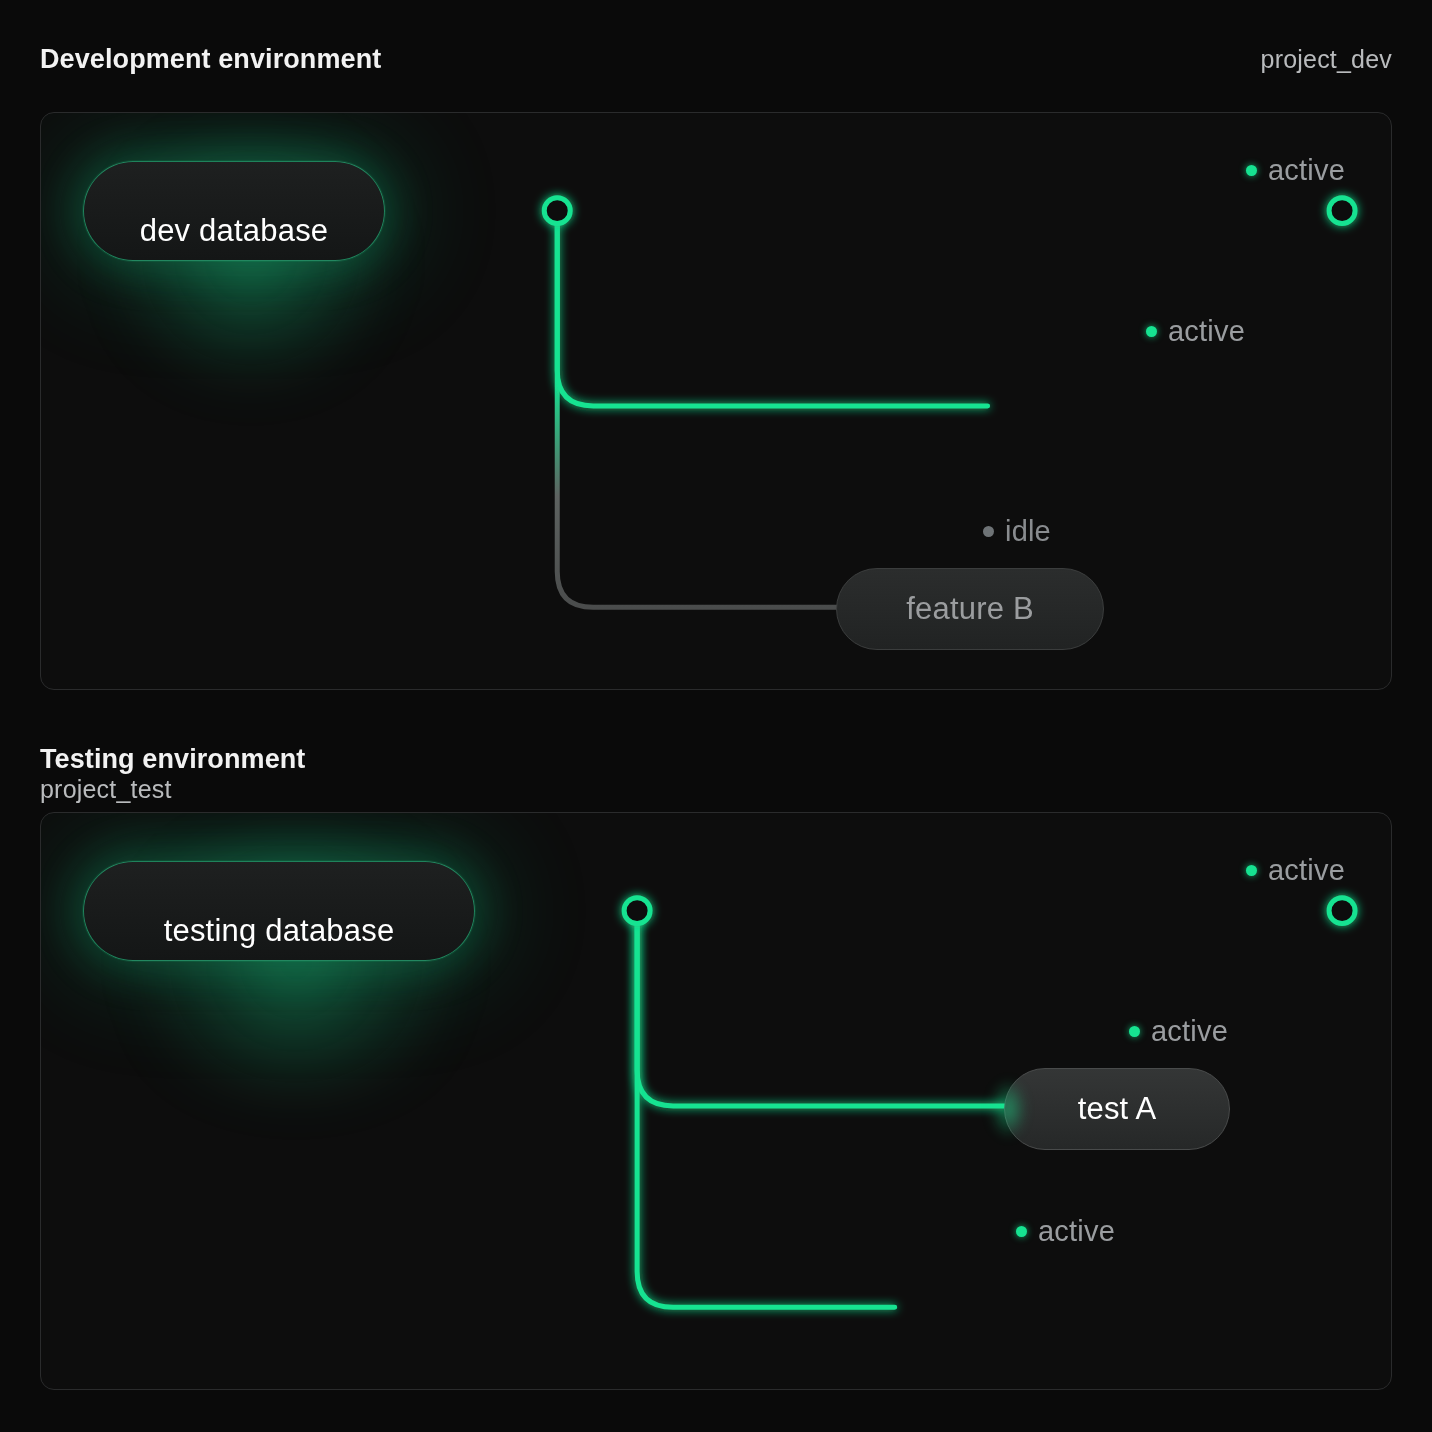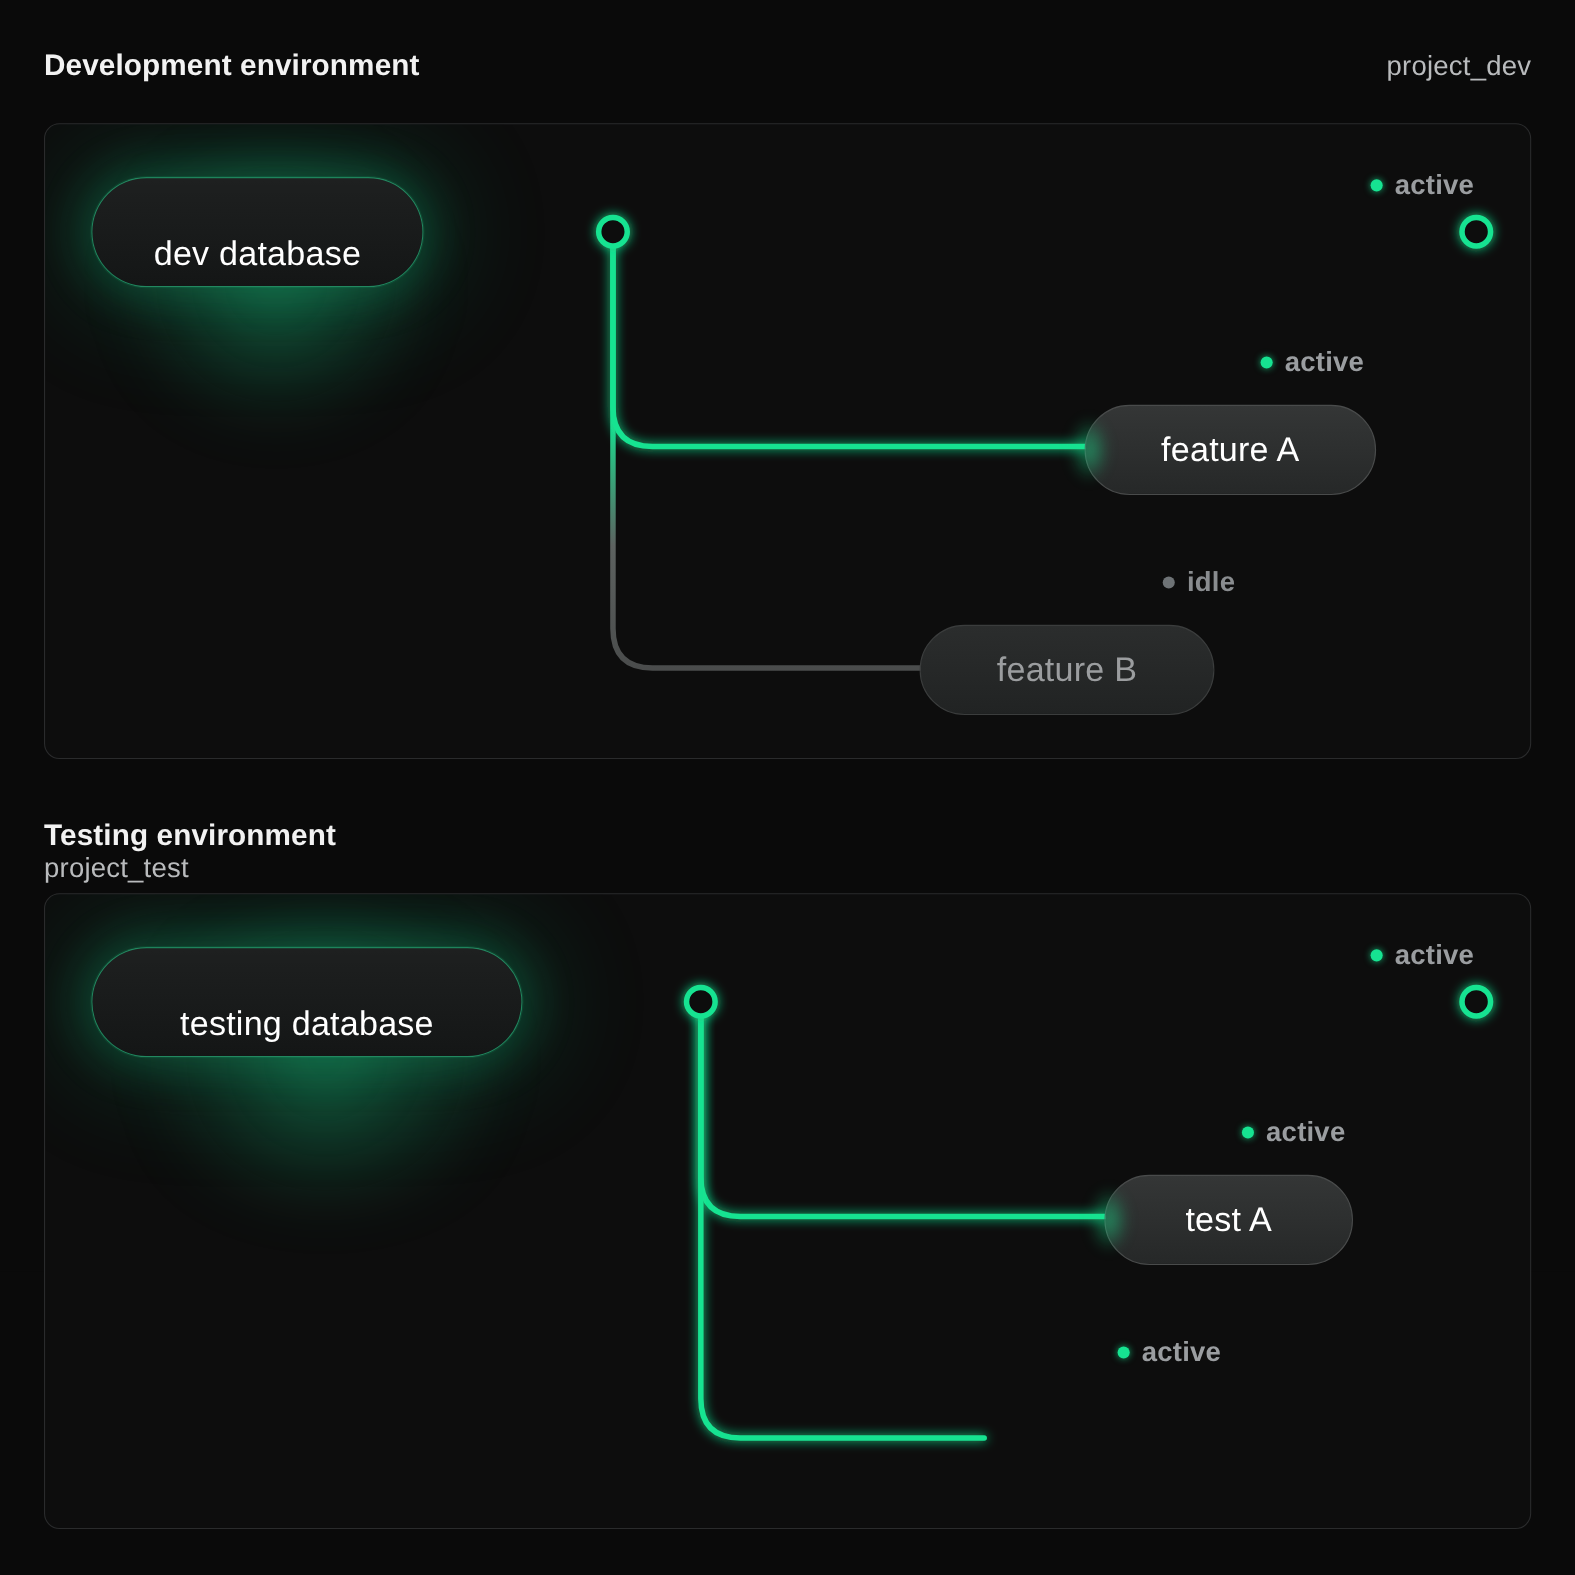--- a/index.html
+++ b/index.html
@@ -138,22 +138,22 @@
   }
   .status-dot {
     width: 11px;
     height: 11px;
     border-radius: 50%;
     flex: none;
   }
   .status-dot.on  { background: #16e391; box-shadow: 0 0 7px rgba(22, 227, 145, 0.75); }
   .status-dot.off { background: #6e7376; }
   .status-text {
-    font-size: 25px;
-    font-weight: 700;
+    font-size: 29px;
+    font-weight: 400;
     letter-spacing: 0.2px;
   }
   .status-text.on  { color: #9a9da0; }
   .status-text.off { color: #898c8f; }
 </style>
 </head>
 <body>
 
 <div class="page">
 
@@ -200,26 +200,22 @@
 
     <div class="status" style="left:1205px; top:41px;">
       <span class="status-dot on"></span>
       <span class="status-text on">active</span>
     </div>
 
     <div class="status" style="left:1105px; top:202px;">
       <span class="status-dot on"></span>
       <span class="status-text on">active</span>
     </div>
-    <div class="node active" style="left:945px; top:255px; width:265px; height:82px;">
-      <span class="edge-glow"></span>
-      <span class="node-label">feature A</span>
-    </div>
-
-    <div class="status" style="left:1016px; top:402px;align-items:center;">
+
+    <div class="status" style="left:942px; top:402px;align-items:center;">
       <span class="status-dot off"></span>
       <span class="status-text off">idle</span>
     </div>
     <div class="node idle" style="left:795px; top:455px; width:268px; height:82px;">
       <span class="node-label">feature B</span>
     </div>
   </div>
 
   <div class="section-header" style="top:744px;flex-direction:column;">
     <div class="section-title">Testing environment</div>

